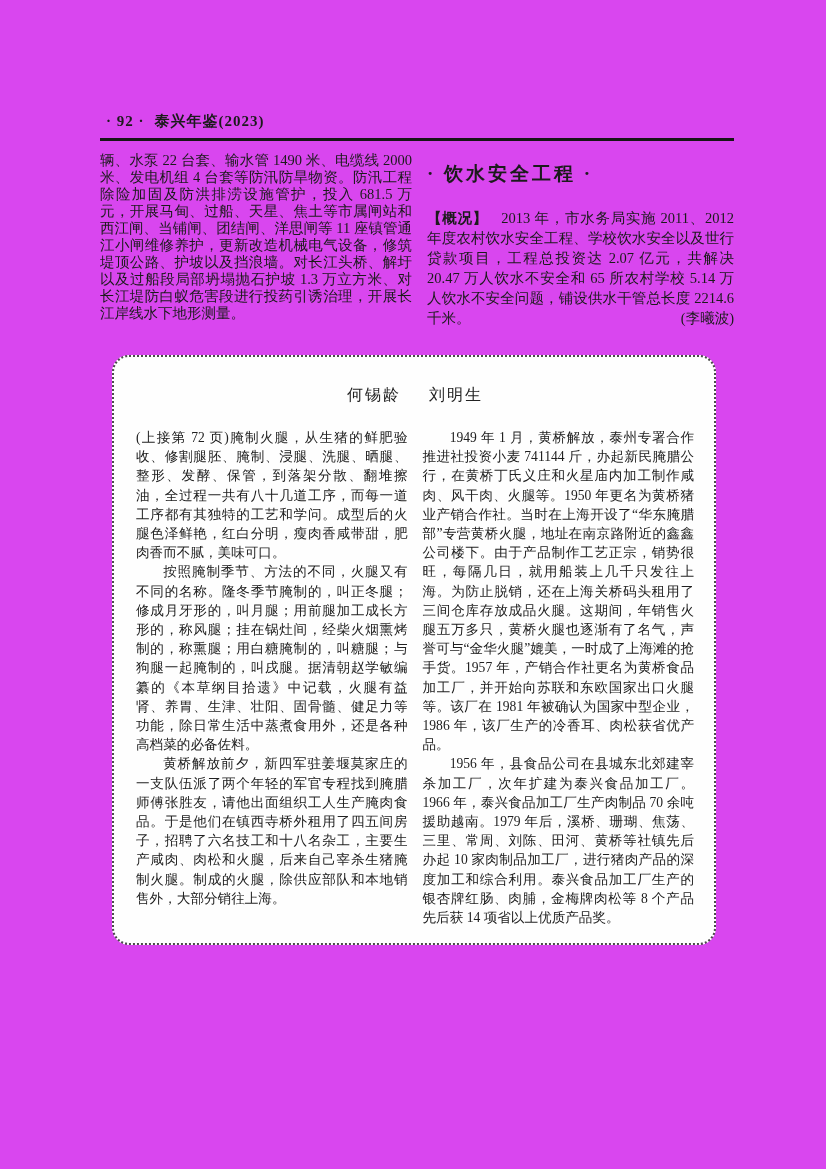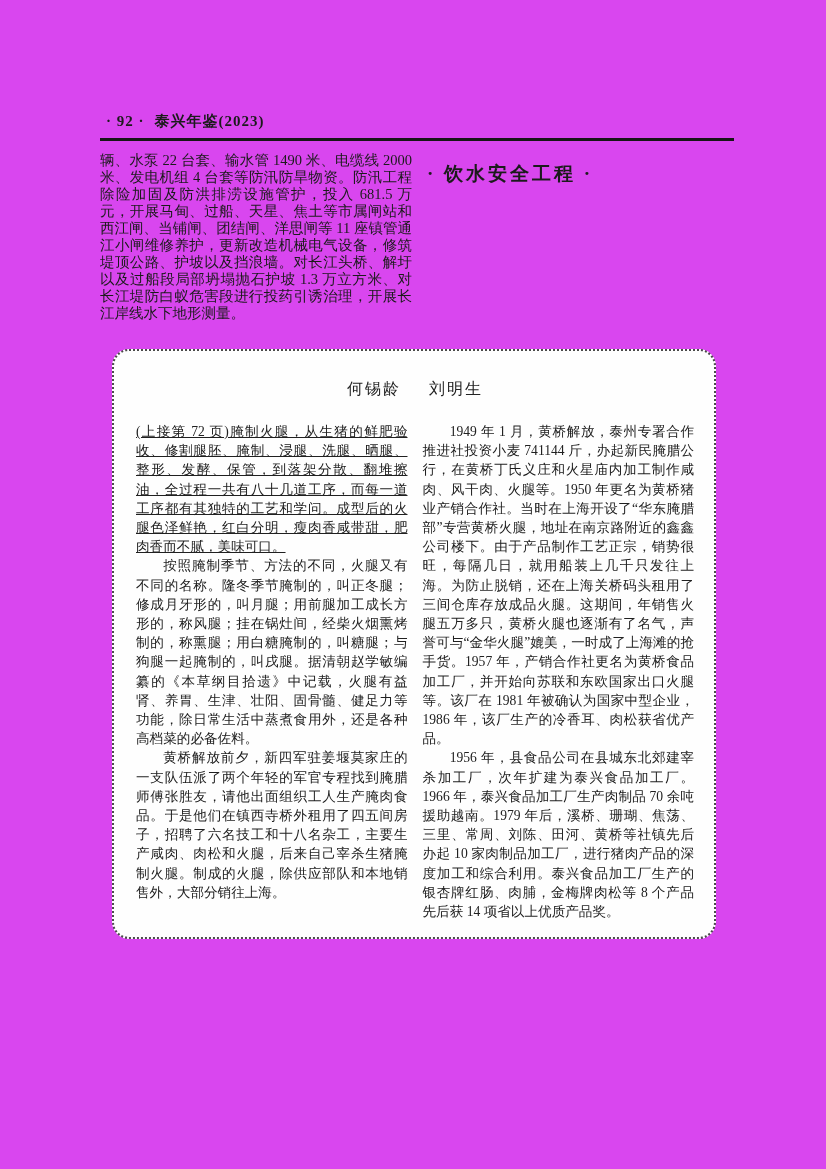--- a/index.html
+++ b/index.html
@@ -70,39 +70,44 @@
   }
   .article-authors .author-name { margin: 0 11px; }
   .article-body {
     margin-top: 22px;
     column-count: 2; column-gap: 15px;
     font-size: 13.6px; line-height: 19.2px;
     text-align: justify; text-justify: inter-ideograph;
     color: #202020;
   }
   .article-body p { text-indent: 2em; }
-  .article-body p.no-indent { text-indent: 0; text-decoration: underline; }
+  .article-body p.no-indent { text-indent: 0; }
 </style>
 </head>
 <body>
 
 <div class="sheet">
 
   <div class="running-head">
     <span>· 92 ·</span>
     <span>泰兴年鉴(2023)</span>
   </div>
   <div class="head-rule"></div>
 
   <div class="top-section">
     <div class="top-col-left">
       <p>辆、水泵 22 台套、输水管 1490 米、电缆线 2000 米、发电机组 4 台套等防汛防旱物资。防汛工程除险加固及防洪排涝设施管护，投入 681.5 万元，开展马甸、过船、天星、焦土等市属闸站和西江闸、当铺闸、团结闸、洋思闸等 11 座镇管通江小闸维修养护，更新改造机械电气设备，修筑堤顶公路、护坡以及挡浪墙。对长江头桥、解圩以及过船段局部坍塌抛石护坡 1.3 万立方米、对长江堤防白蚁危害段进行投药引诱治理，开展长江岸线水下地形测量。</p>
     </div>
     <div class="top-col-right">
       <h2 class="section-title">· 饮水安全工程 ·</h2>
+      <p class="overview">
+        <span class="overview-label">【概况】</span>
+        <span>2013 年，市水务局实施 2011、2012 年度农村饮水安全工程、学校饮水安全以及世行贷款项目，工程总投资达 2.07 亿元，共解决 20.47 万人饮水不安全和 65 所农村学校 5.14 万人饮水不安全问题，铺设供水干管总长度 2214.6 千米。</span>
+        <span class="byline">(李曦波)</span>
+      </p>
     </div>
   </div>
 
   <div class="article-box">
     <div class="article-authors">
       <span class="author-name">何锡龄</span>
       <span class="author-name">刘明生</span>
     </div>
     <div class="article-body">
       <p class="no-indent">(上接第 72 页)腌制火腿，从生猪的鲜肥验收、修割腿胚、腌制、浸腿、洗腿、晒腿、整形、发酵、保管，到落架分散、翻堆擦油，全过程一共有八十几道工序，而每一道工序都有其独特的工艺和学问。成型后的火腿色泽鲜艳，红白分明，瘦肉香咸带甜，肥肉香而不腻，美味可口。</p>

